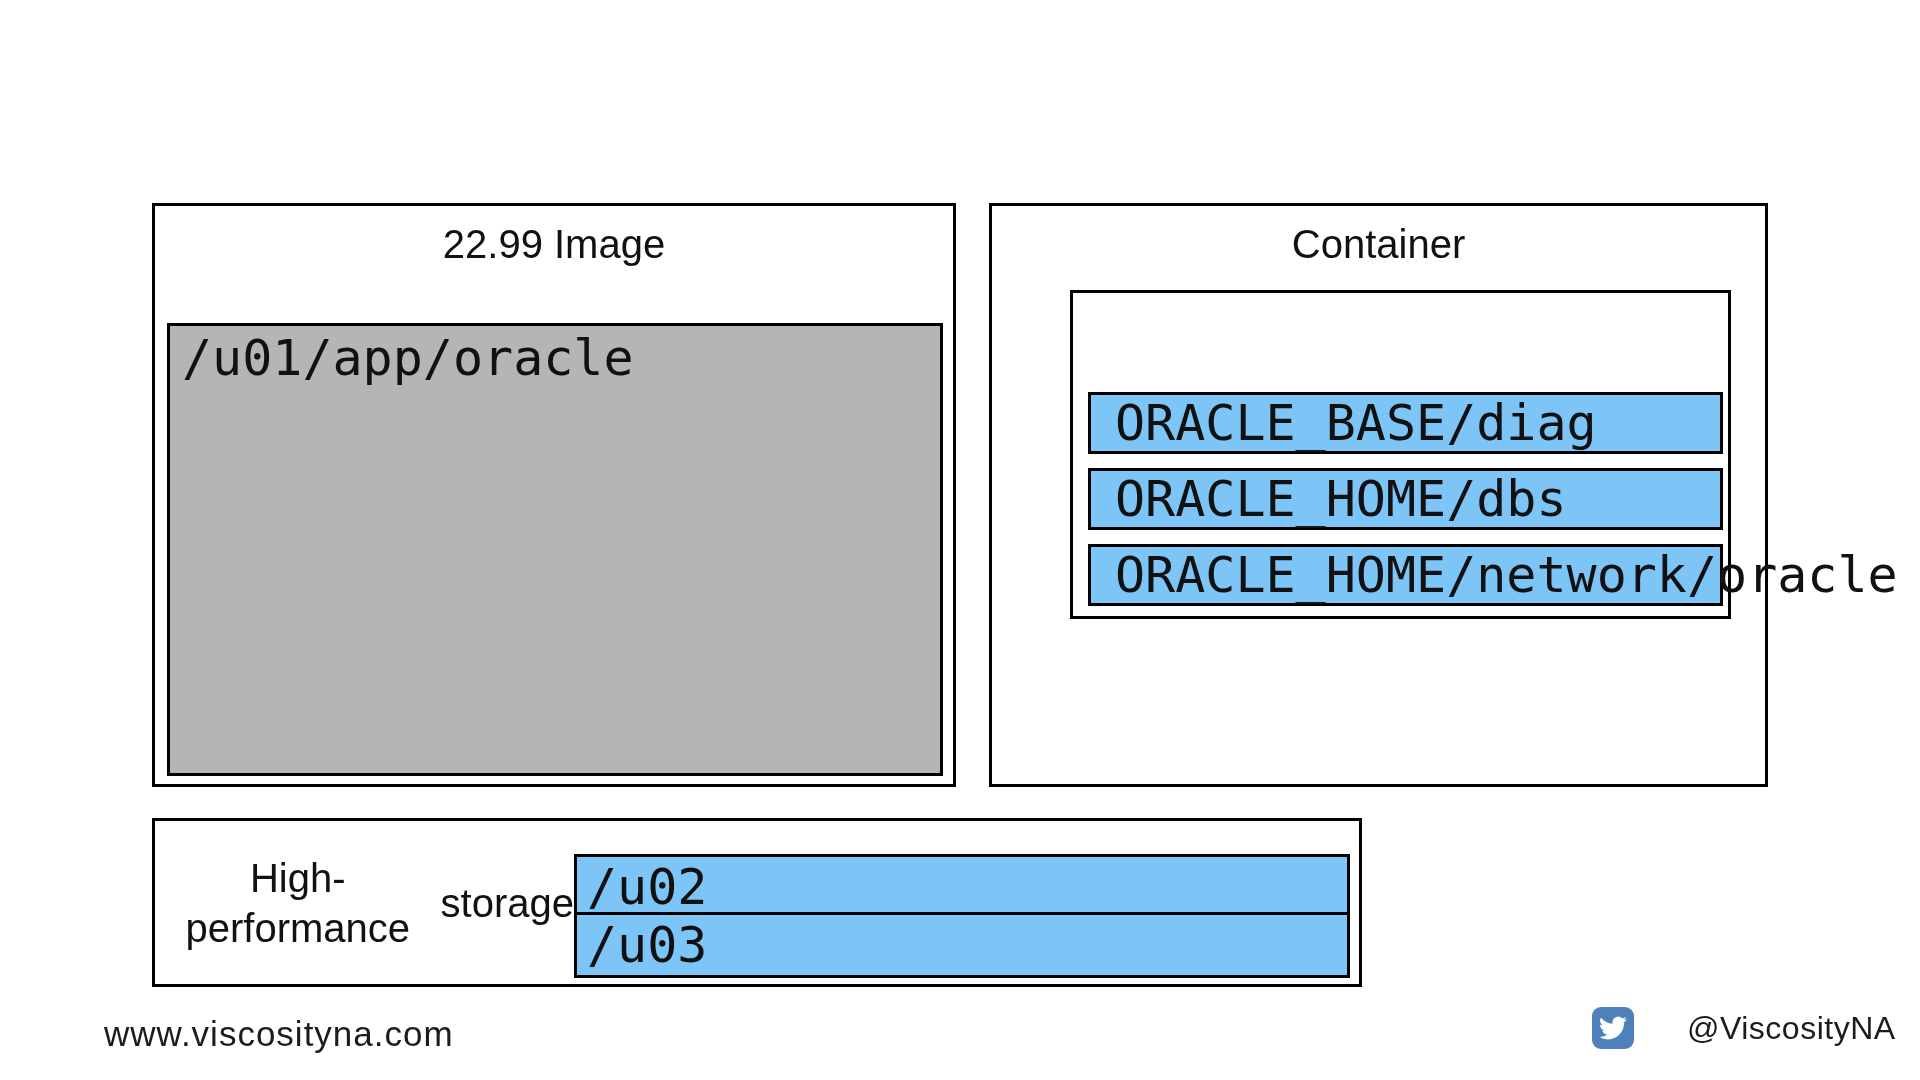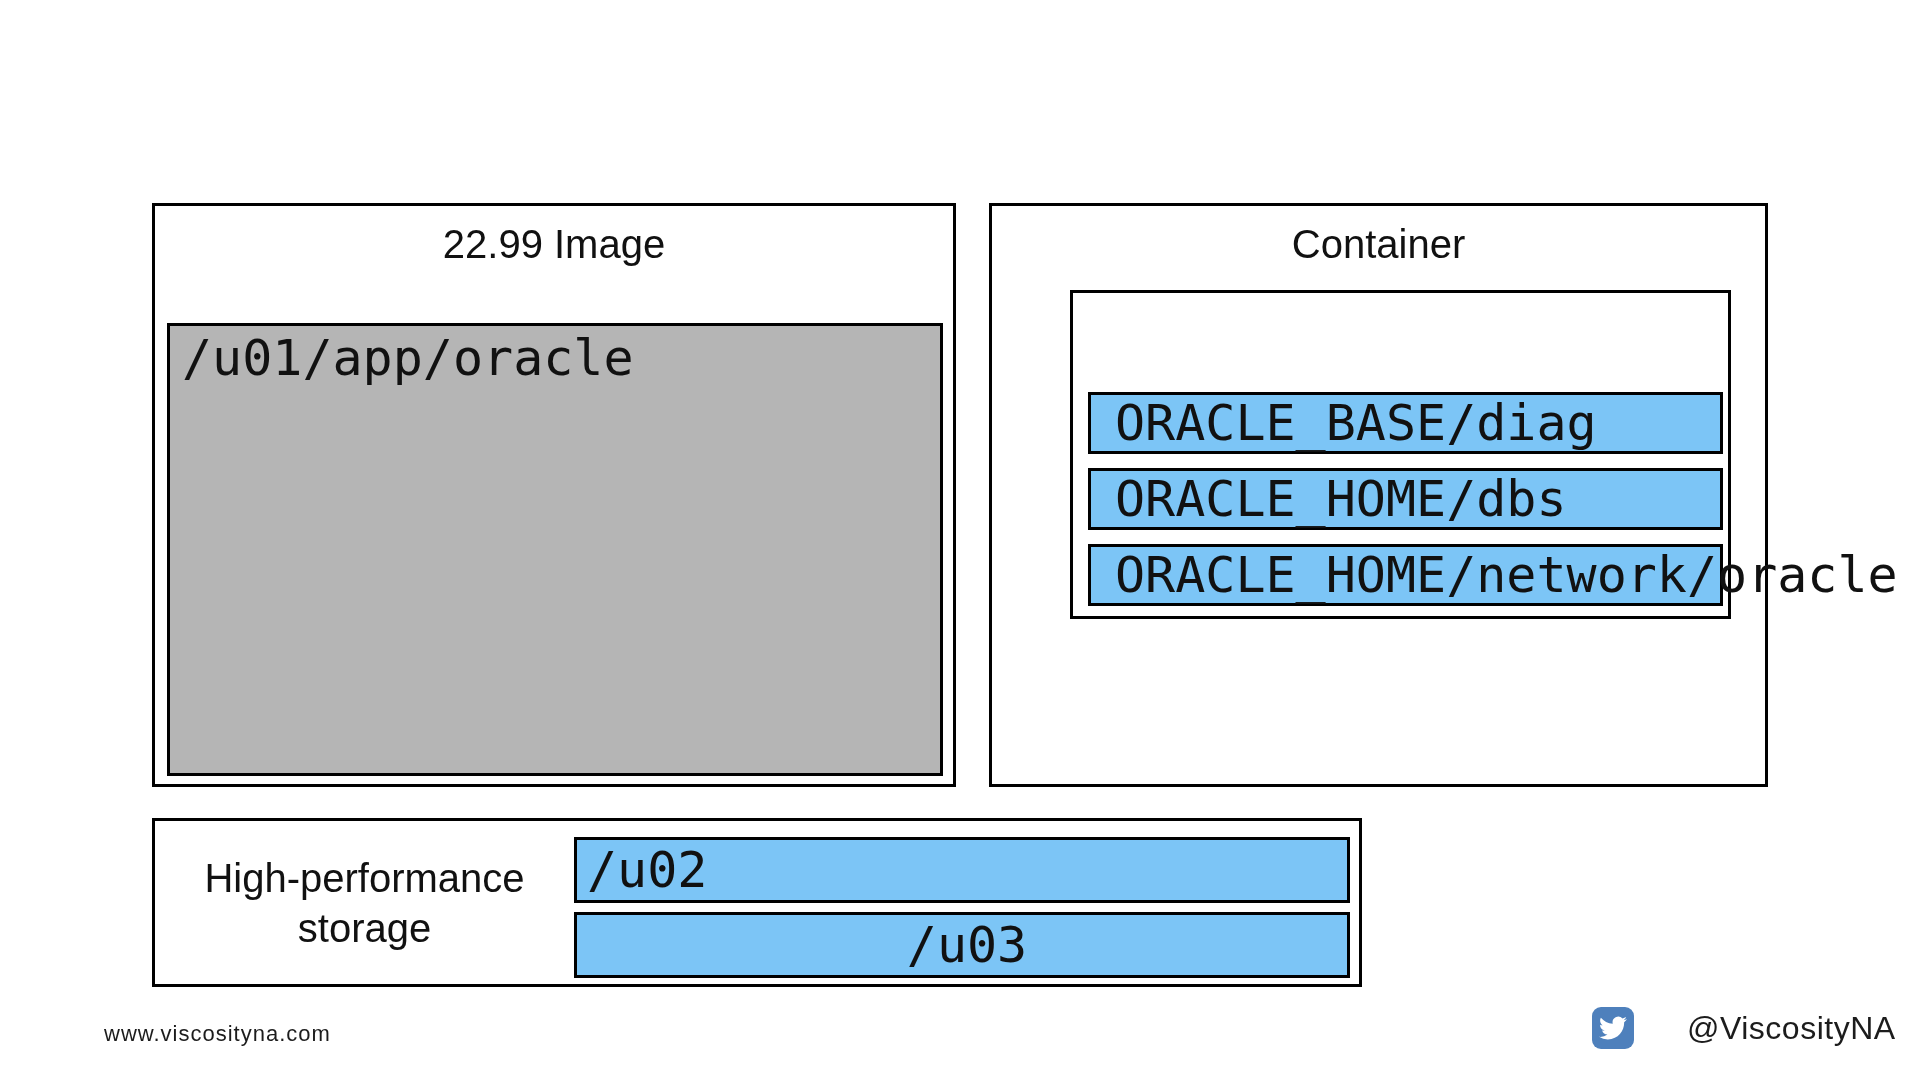--- a/index.html
+++ b/index.html
@@ -31,30 +31,30 @@
     border:3px solid var(--border-black);background:var(--background);}
   .persistent-title{width:100%;text-align:center;font-size:36px;line-height:44px;padding-top:24px;}
   .volume-rows{position:absolute;left:15px;top:99px;width:635px;}
   .volume-row{width:100%;height:62px;background:var(--volume-blue);
     border:3px solid var(--border-black);display:flex;align-items:center;margin-bottom:14px;}
   .volume-row .mono{padding-left:24px;white-space:nowrap;}
 
   
   .hp-box{left:152px;top:818px;width:1210px;height:169px;}
   .hp-label{position:absolute;left:0;top:0;width:419px;height:100%;
-    display:flex;flex-direction:column;align-items:center;justify-content:center;
+    display:flex;align-items:center;justify-content:center;
     font-size:40px;line-height:50px;text-align:center;}
   .hp-row{position:absolute;width:776px;height:66px;background:var(--volume-blue);
     border:3px solid var(--border-black);display:flex;align-items:center;}
   .hp-row .mono{padding-left:10px;}
-  .hp-row.u02{left:419px;top:16px;}
-  .hp-row.u03{left:419px;top:91px;justify-content:center;}
+  .hp-row.u02{left:419px;top:33px;}
+  .hp-row.u03{left:419px;top:91px;}
 
   
-  .footer-website{position:absolute;left:104px;top:1014px;font-size:22px;line-height:40px;
+  .footer-website{position:absolute;left:104px;top:1014px;font-size:35px;line-height:40px;
     letter-spacing:1px;color:#1c1c1c;}
   .twitter-badge{position:absolute;left:1592px;top:1007px;display:flex;align-items:center;gap:43px;}
   .twitter-icon{width:42px;height:42px;border-radius:9px;background:var(--twitter-blue);
     display:flex;align-items:center;justify-content:center;flex:0 0 auto;}
   .twitter-icon svg{width:28px;height:28px;display:block;}
   .twitter-handle{margin-left:10px;font-size:32px;line-height:42px;letter-spacing:0.5px;color:#1c1c1c;white-space:nowrap;}
 </style>
 </head>
 <body>
 

